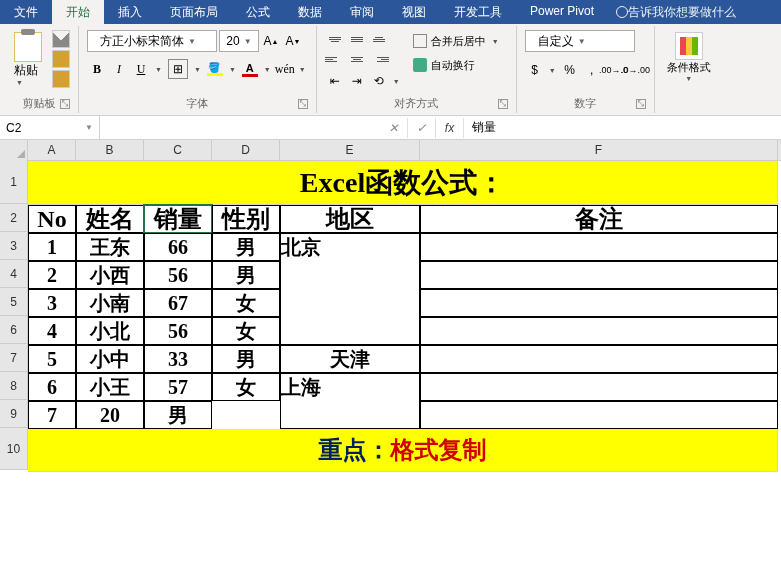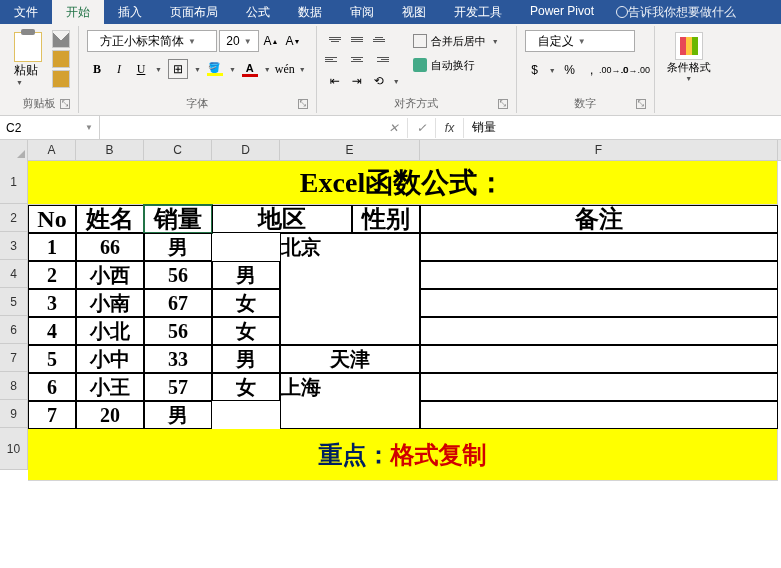--- a/index.html
+++ b/index.html
@@ -73,21 +73,21 @@
 .cells { margin-left: 28px; }
 .trow { display: flex; }
 .trow > div { border-right: 1px solid #d4d4d4; border-bottom: 1px solid #d4d4d4; display: flex; align-items: center; justify-content: center; }
 
 .title-cell { background: #ffff00; font-family: SimSun, serif; font-size: 28px; font-weight: bold; height: 44px; justify-content: center; }
 .title-cell .p1 { color: #000; }
 .title-cell .p2 { color: #d00000; }
 .hdr-cell { font-family: SimSun, serif; font-weight: bold; font-size: 24px; border: 1px solid #000 !important; height: 28px; }
 .data-cell { font-family: SimSun, serif; font-weight: bold; font-size: 20px; border: 1px solid #000 !important; height: 28px; }
 .region-cell { font-family: SimSun, serif; font-weight: bold; font-size: 20px; border: 1px solid #000 !important; }
-.footer-cell { background: #ffff00; font-family: SimSun, serif; font-size: 24px; font-weight: bold; height: 52px; }
+.footer-cell { background: #ffff00; font-family: SimSun, serif; font-size: 24px; font-weight: bold; height: 43px; }
 .footer-cell .p1 { color: #002060; }
 .footer-cell .p2 { color: #d00000; }
 
 .sel { outline: 2px solid #217346; outline-offset: -1px; }
 
 .wA { width: 48px; } .wB { width: 68px; } .wC { width: 68px; } .wD { width: 68px; }
 .wE { width: 140px; } .wF { width: 358px; }
 </style>
 </head>
 <body>
@@ -299,29 +299,30 @@
     <div class="trow">
       <div class="title-cell" style="width:750px">
         <span class="p1">Excel函数公式：</span>
       </div>
     </div>
 
     <div class="trow">
       <div class="hdr-cell wA">No</div>
       <div class="hdr-cell wB">姓名</div>
       <div class="hdr-cell wC sel">销量</div>
+      <div class="hdr-cell wD">性别</div>
       <div class="hdr-cell wE">地区</div>
-      <div class="hdr-cell wD">性别</div>
       <div class="hdr-cell wF">备注</div>
     </div>
 
     <div style="display:flex">
       <div>
         <div class="trow">
             <div class="data-cell wA">1</div>
+            <div class="data-cell wB">王东</div>
             <div class="data-cell wC">66</div>
             <div class="data-cell wD">男</div>
           </div>
         <div class="trow">
             <div class="data-cell wA">2</div>
             <div class="data-cell wB">小西</div>
             <div class="data-cell wC">56</div>
             <div class="data-cell wD">男</div>
           </div>
         <div class="trow">

